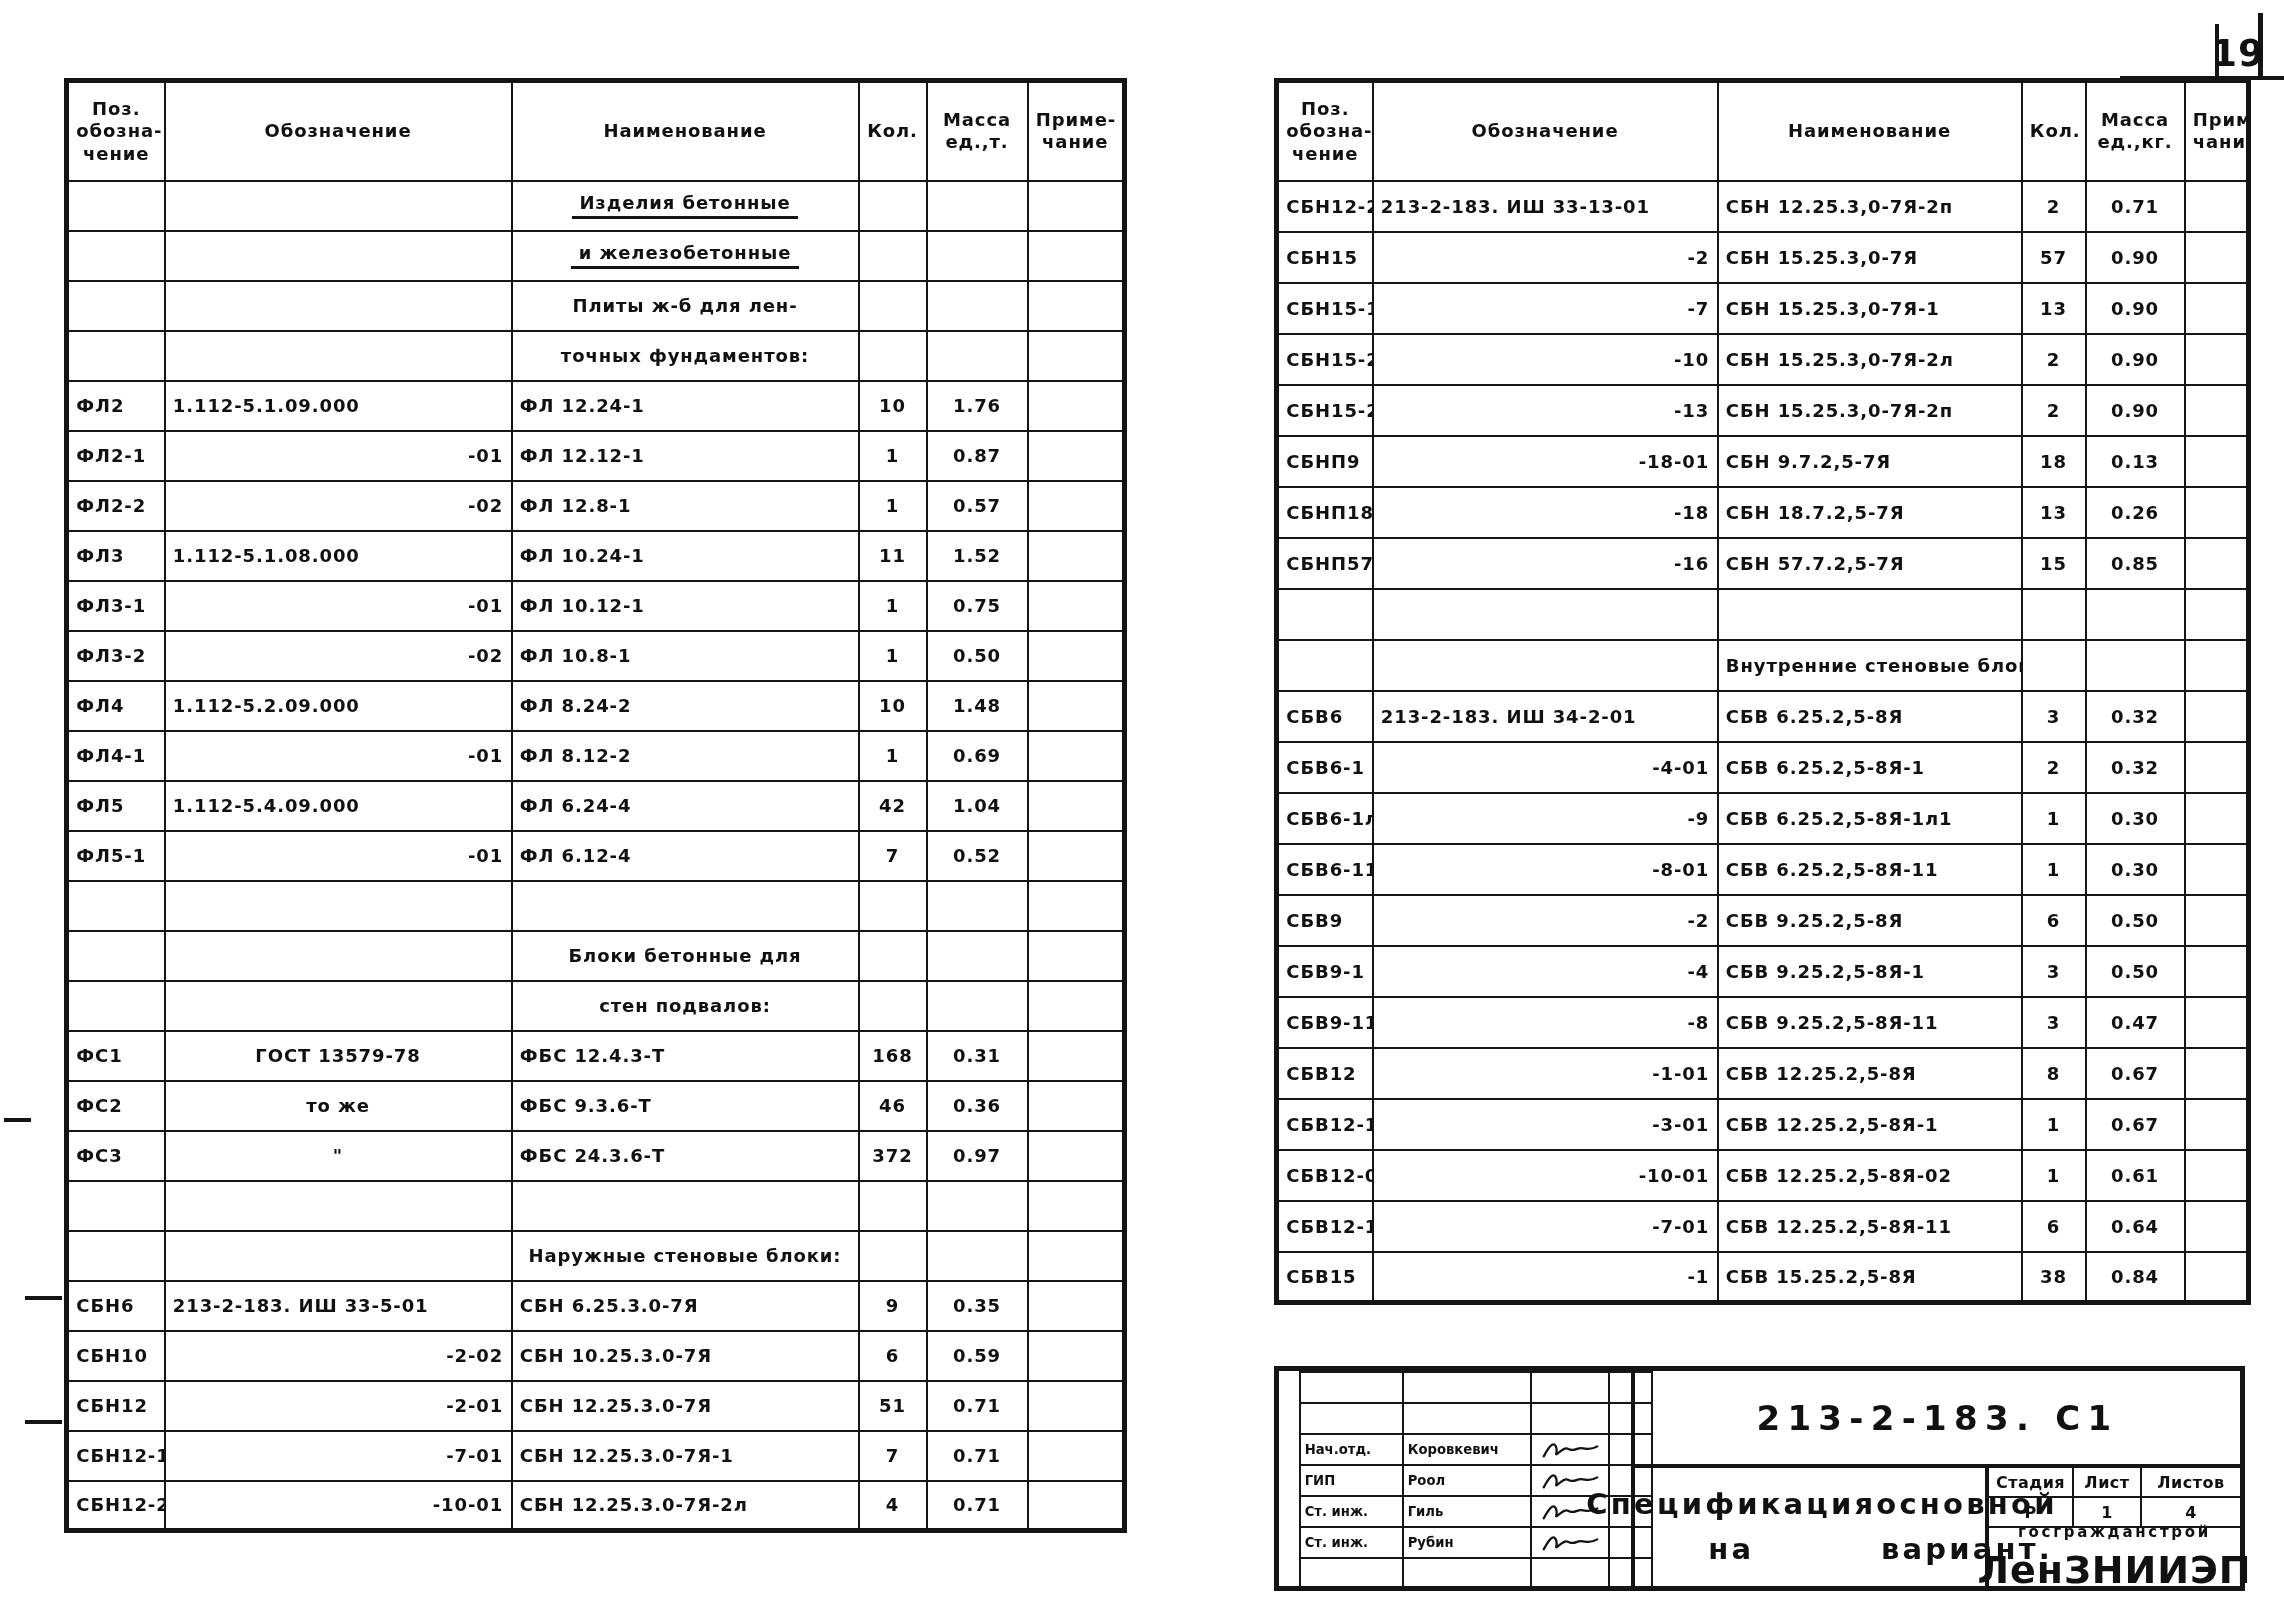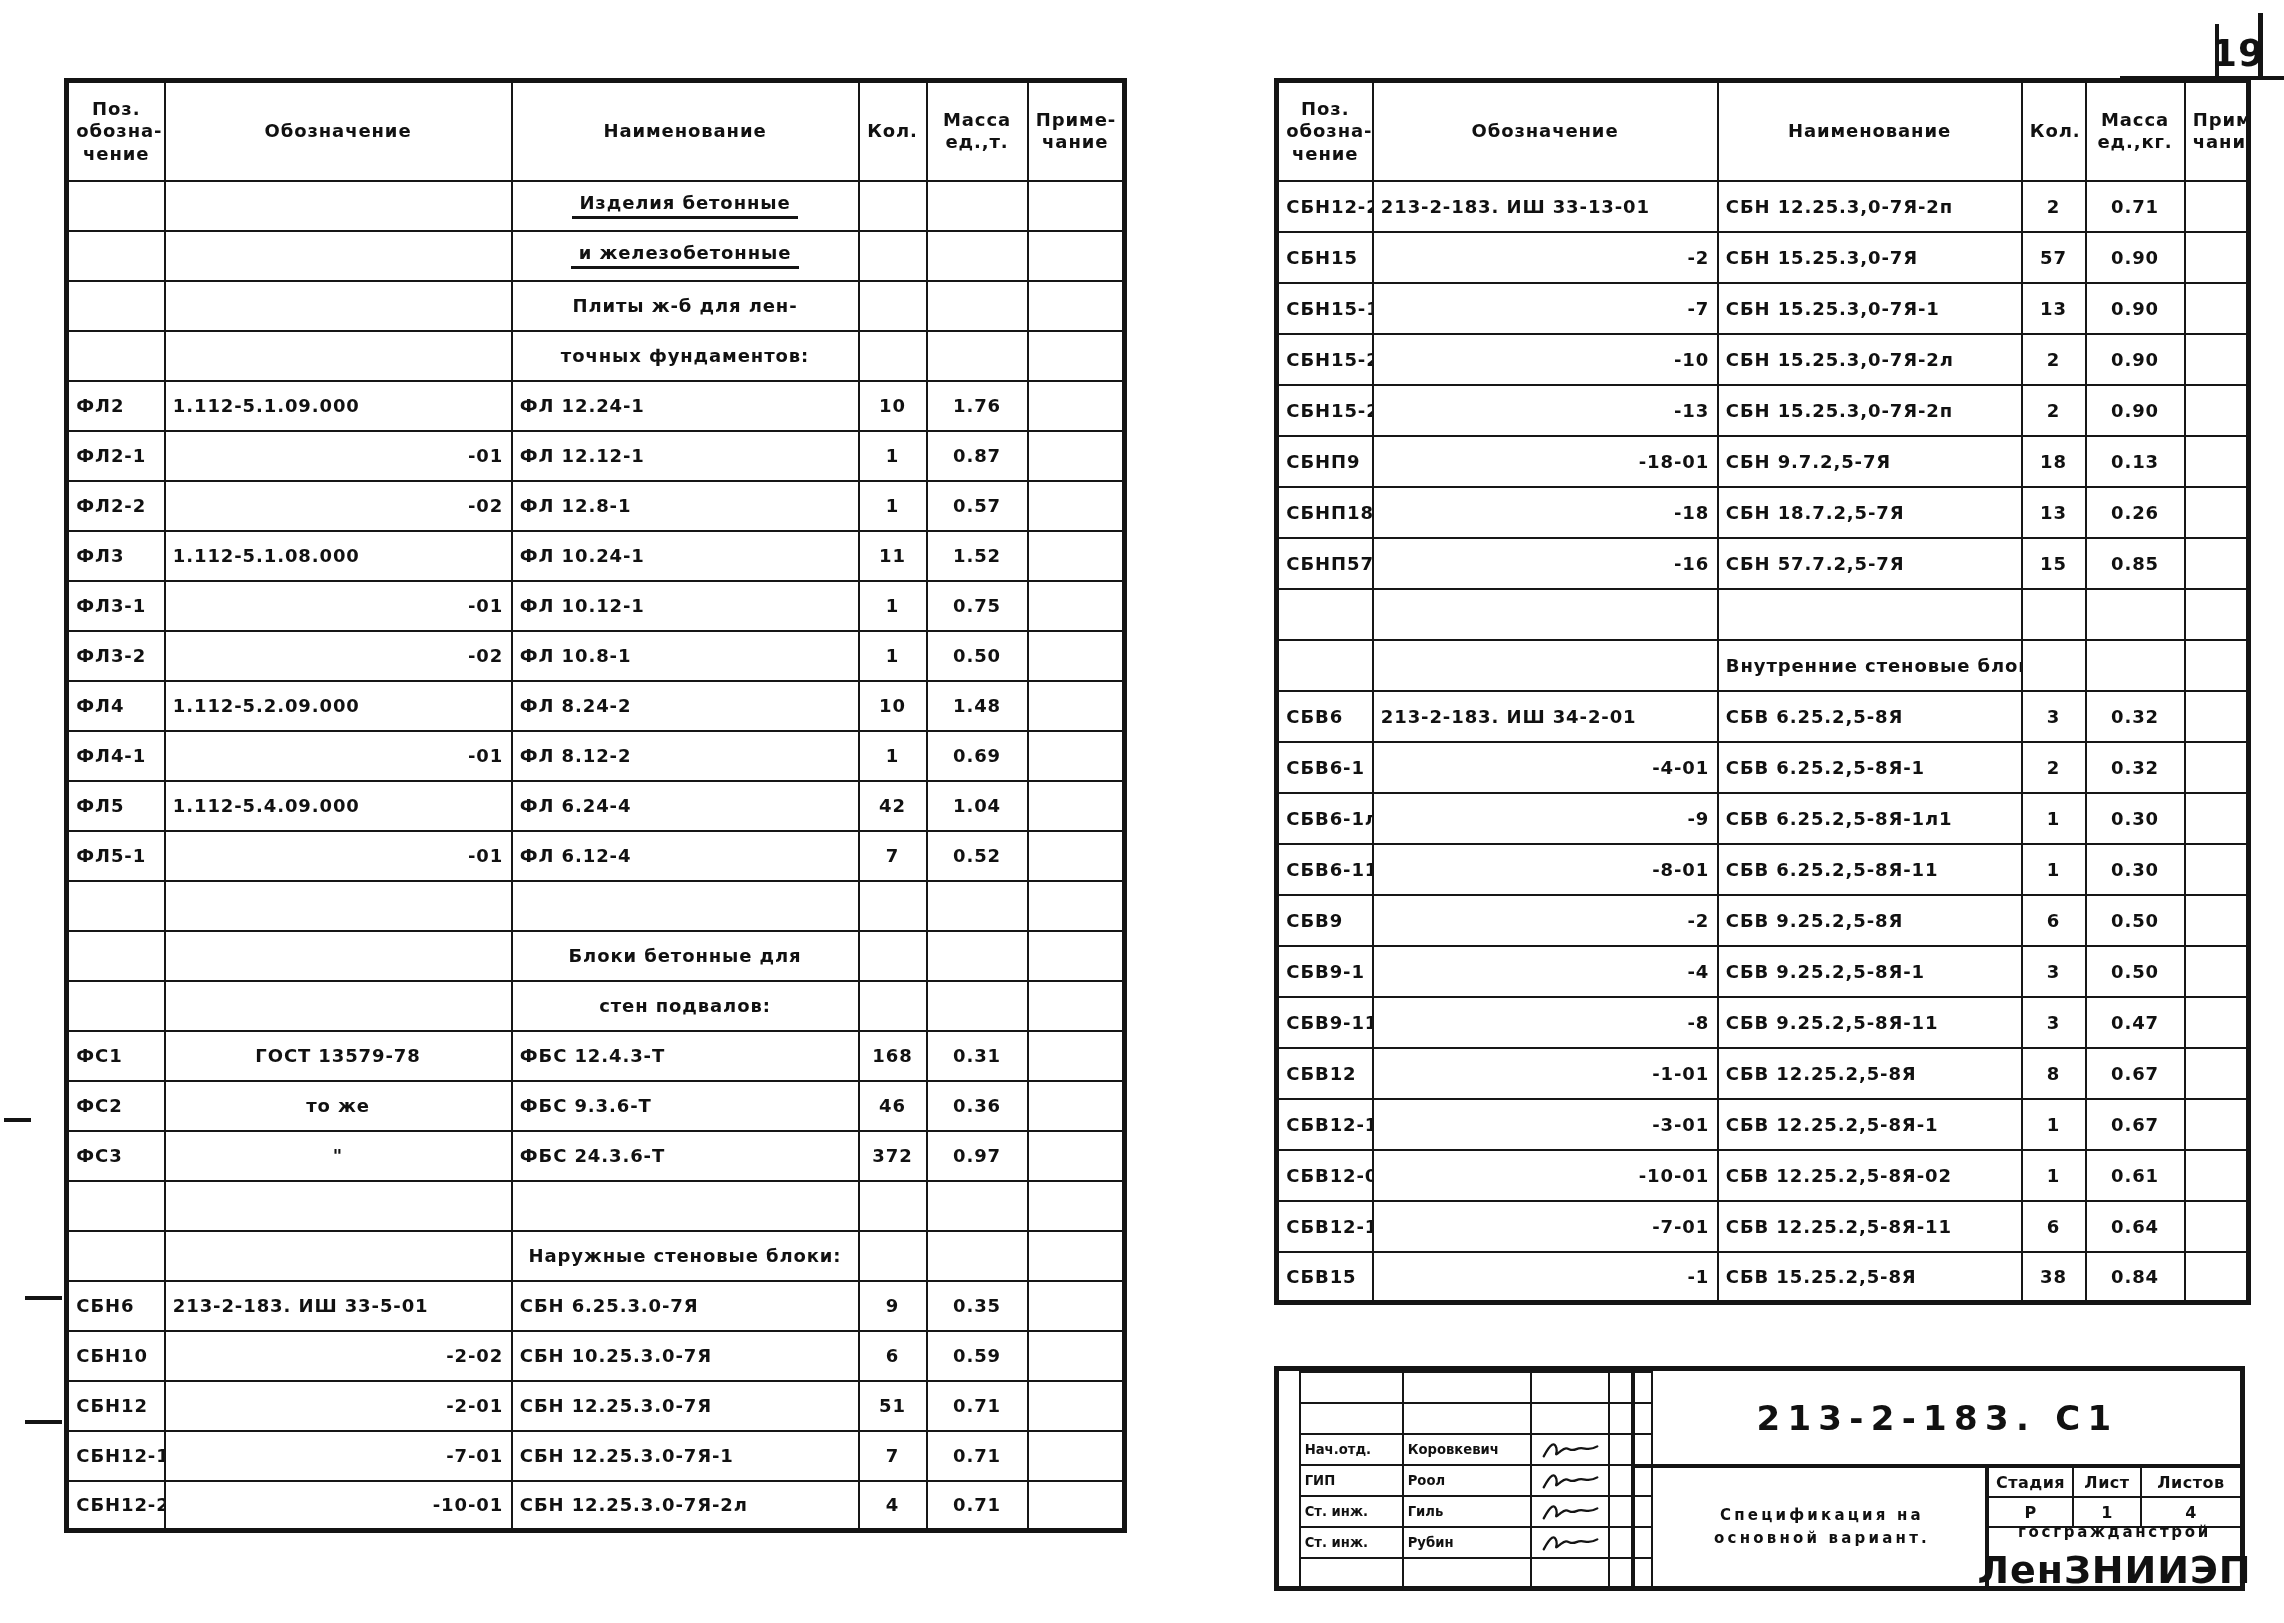--- a/index.html
+++ b/index.html
@@ -80,22 +80,22 @@
 
   .tb-doc{
     position:absolute;left:352px;top:0;right:0;height:97px;
     border-left:4.6px solid #141414;border-bottom:4.6px solid #141414;
     display:flex;align-items:center;justify-content:center;
     font-size:34px;letter-spacing:7.3px;
   }
   .tb-title{
     position:absolute;left:352px;top:97px;width:354px;bottom:0;
     border-left:4.6px solid #141414;
-    display:flex;flex-direction:column;align-items:center;justify-content:center;
-    font-size:15px;letter-spacing:3.2px;line-height:1.55;text-align:center;padding-left:24px;
+    display:flex;flex-direction:row;align-items:center;justify-content:center;
+    font-size:29px;letter-spacing:3.2px;line-height:1.55;text-align:center;padding-left:24px;
   }
   .tb-stage{
     position:absolute;left:706px;top:97px;right:0;bottom:0;
     border-left:4.6px solid #141414;
   }
   .stage-grid{
     display:grid;grid-template-columns:85px 68px 1fr;grid-auto-rows:30px;
   }
   .stage-grid > div{
     border-right:2.7px solid #161616;border-bottom:2.7px solid #161616;

